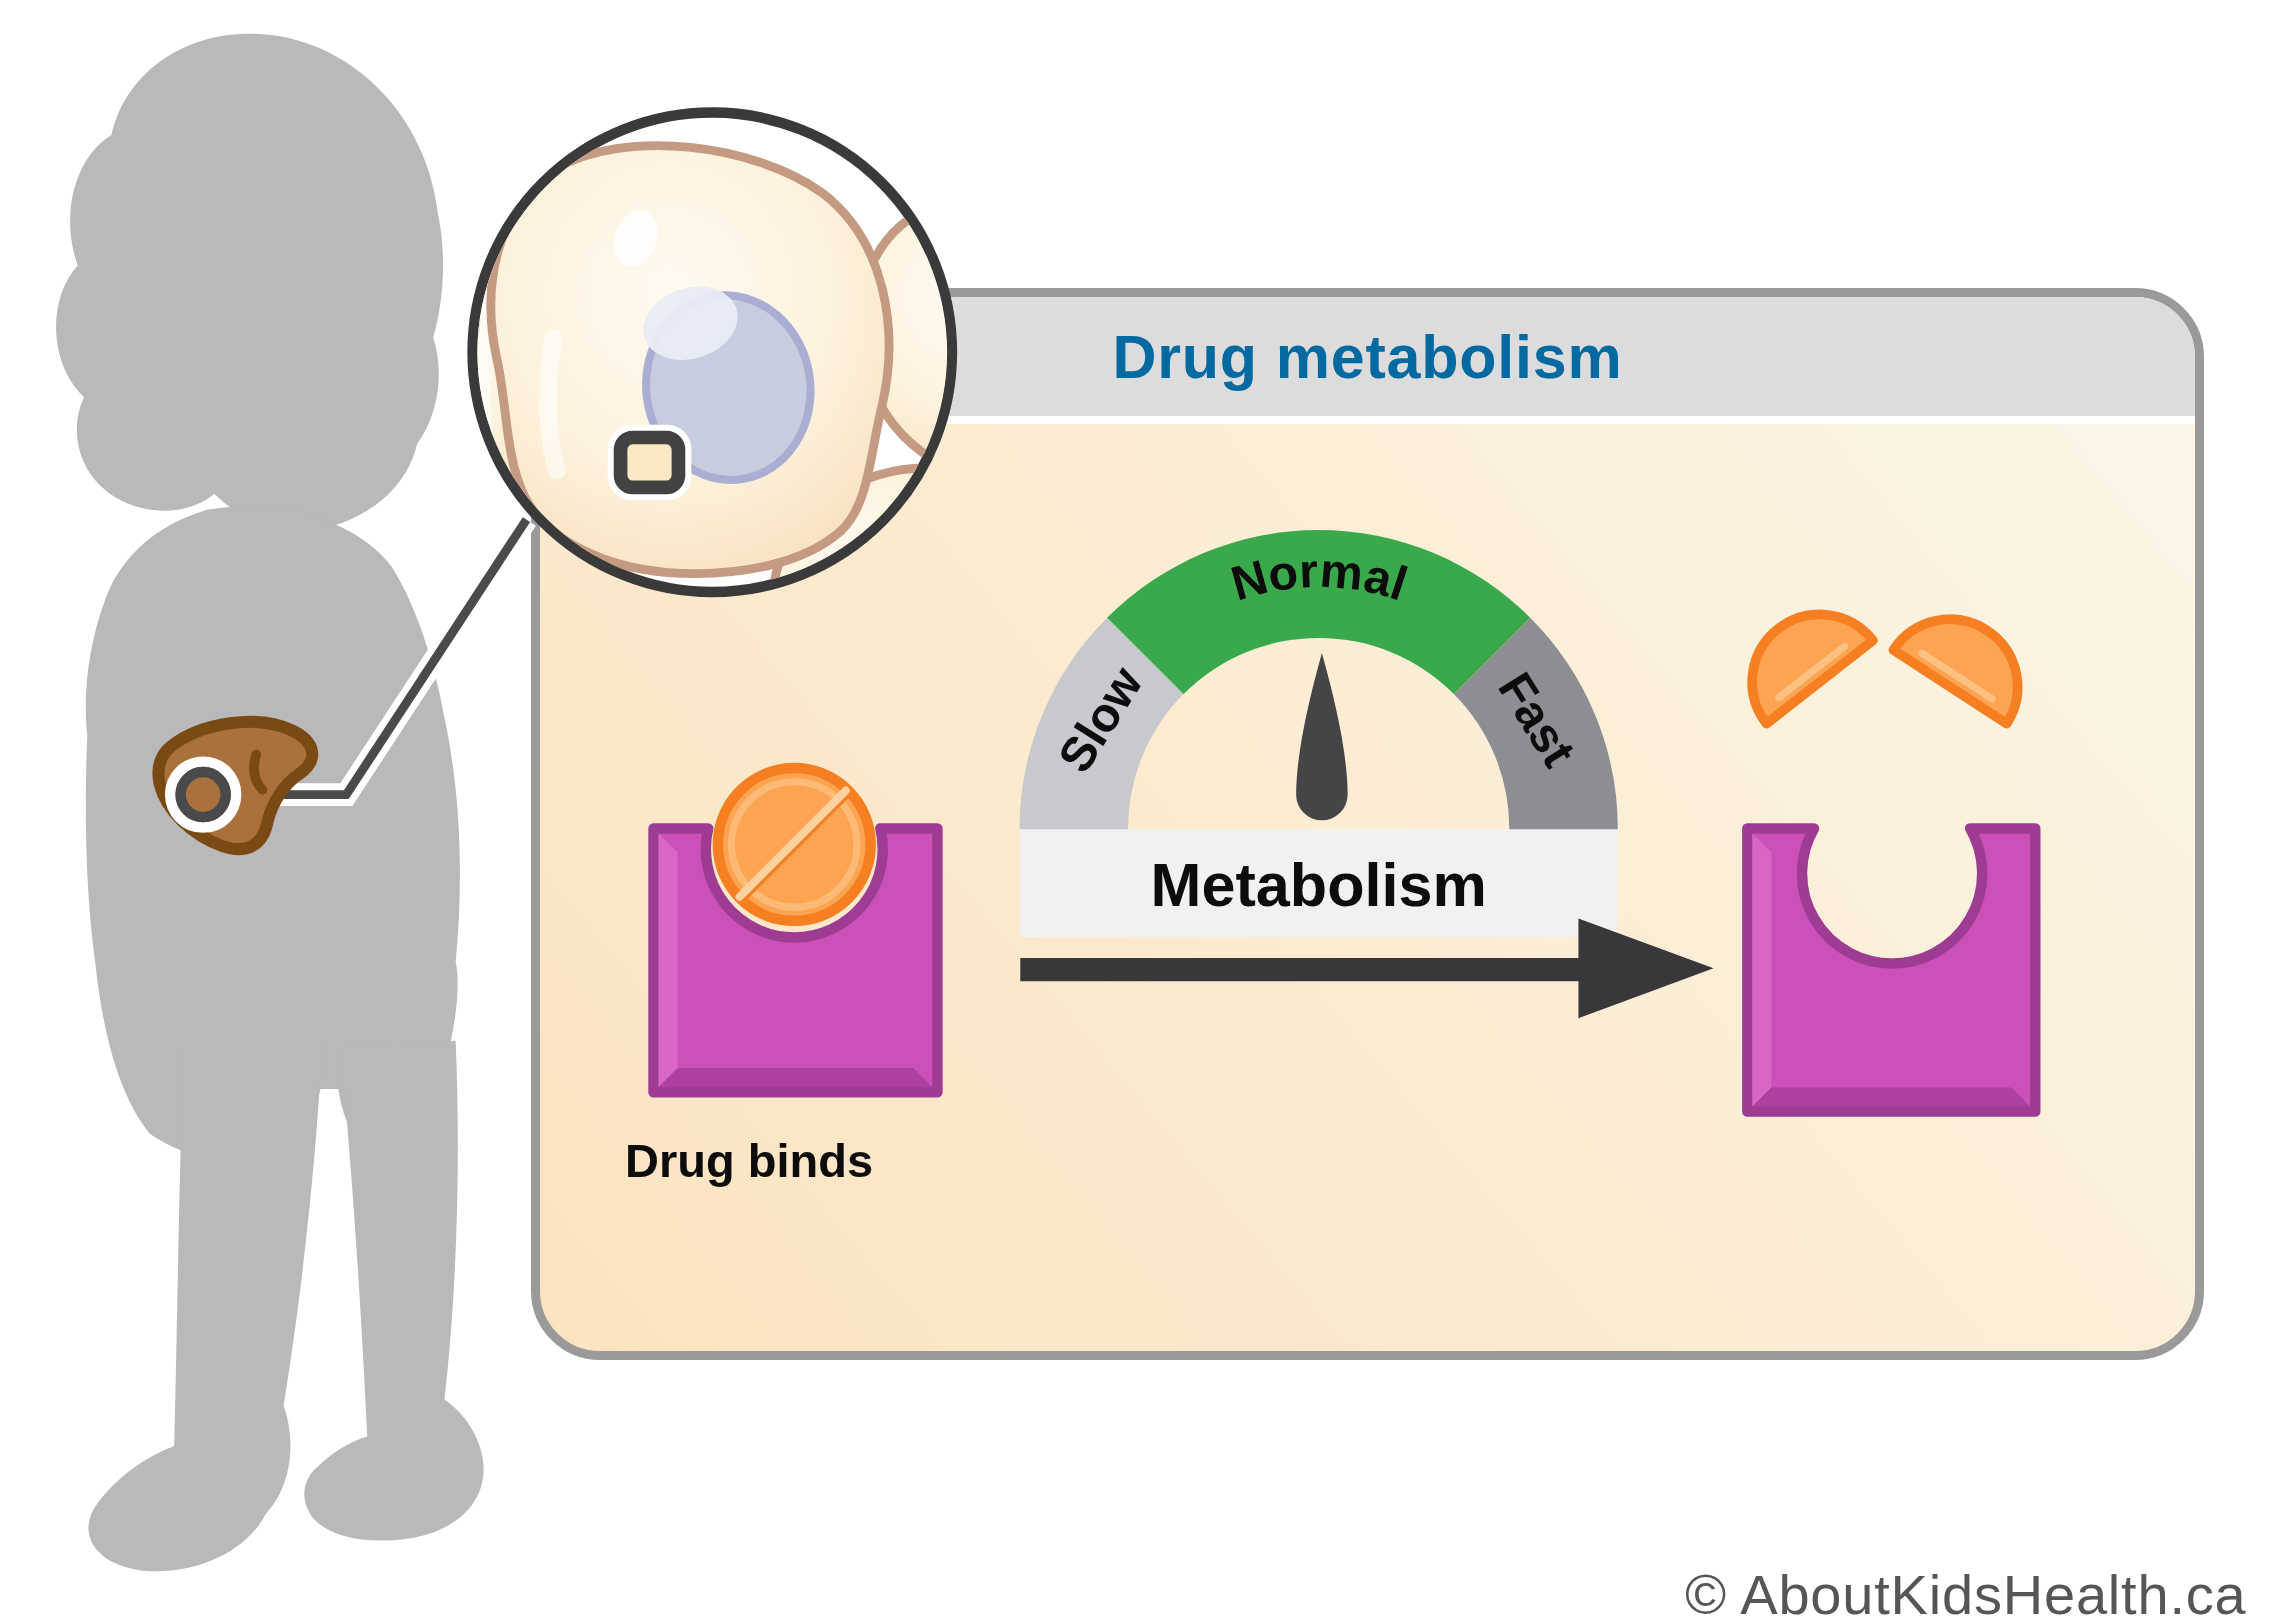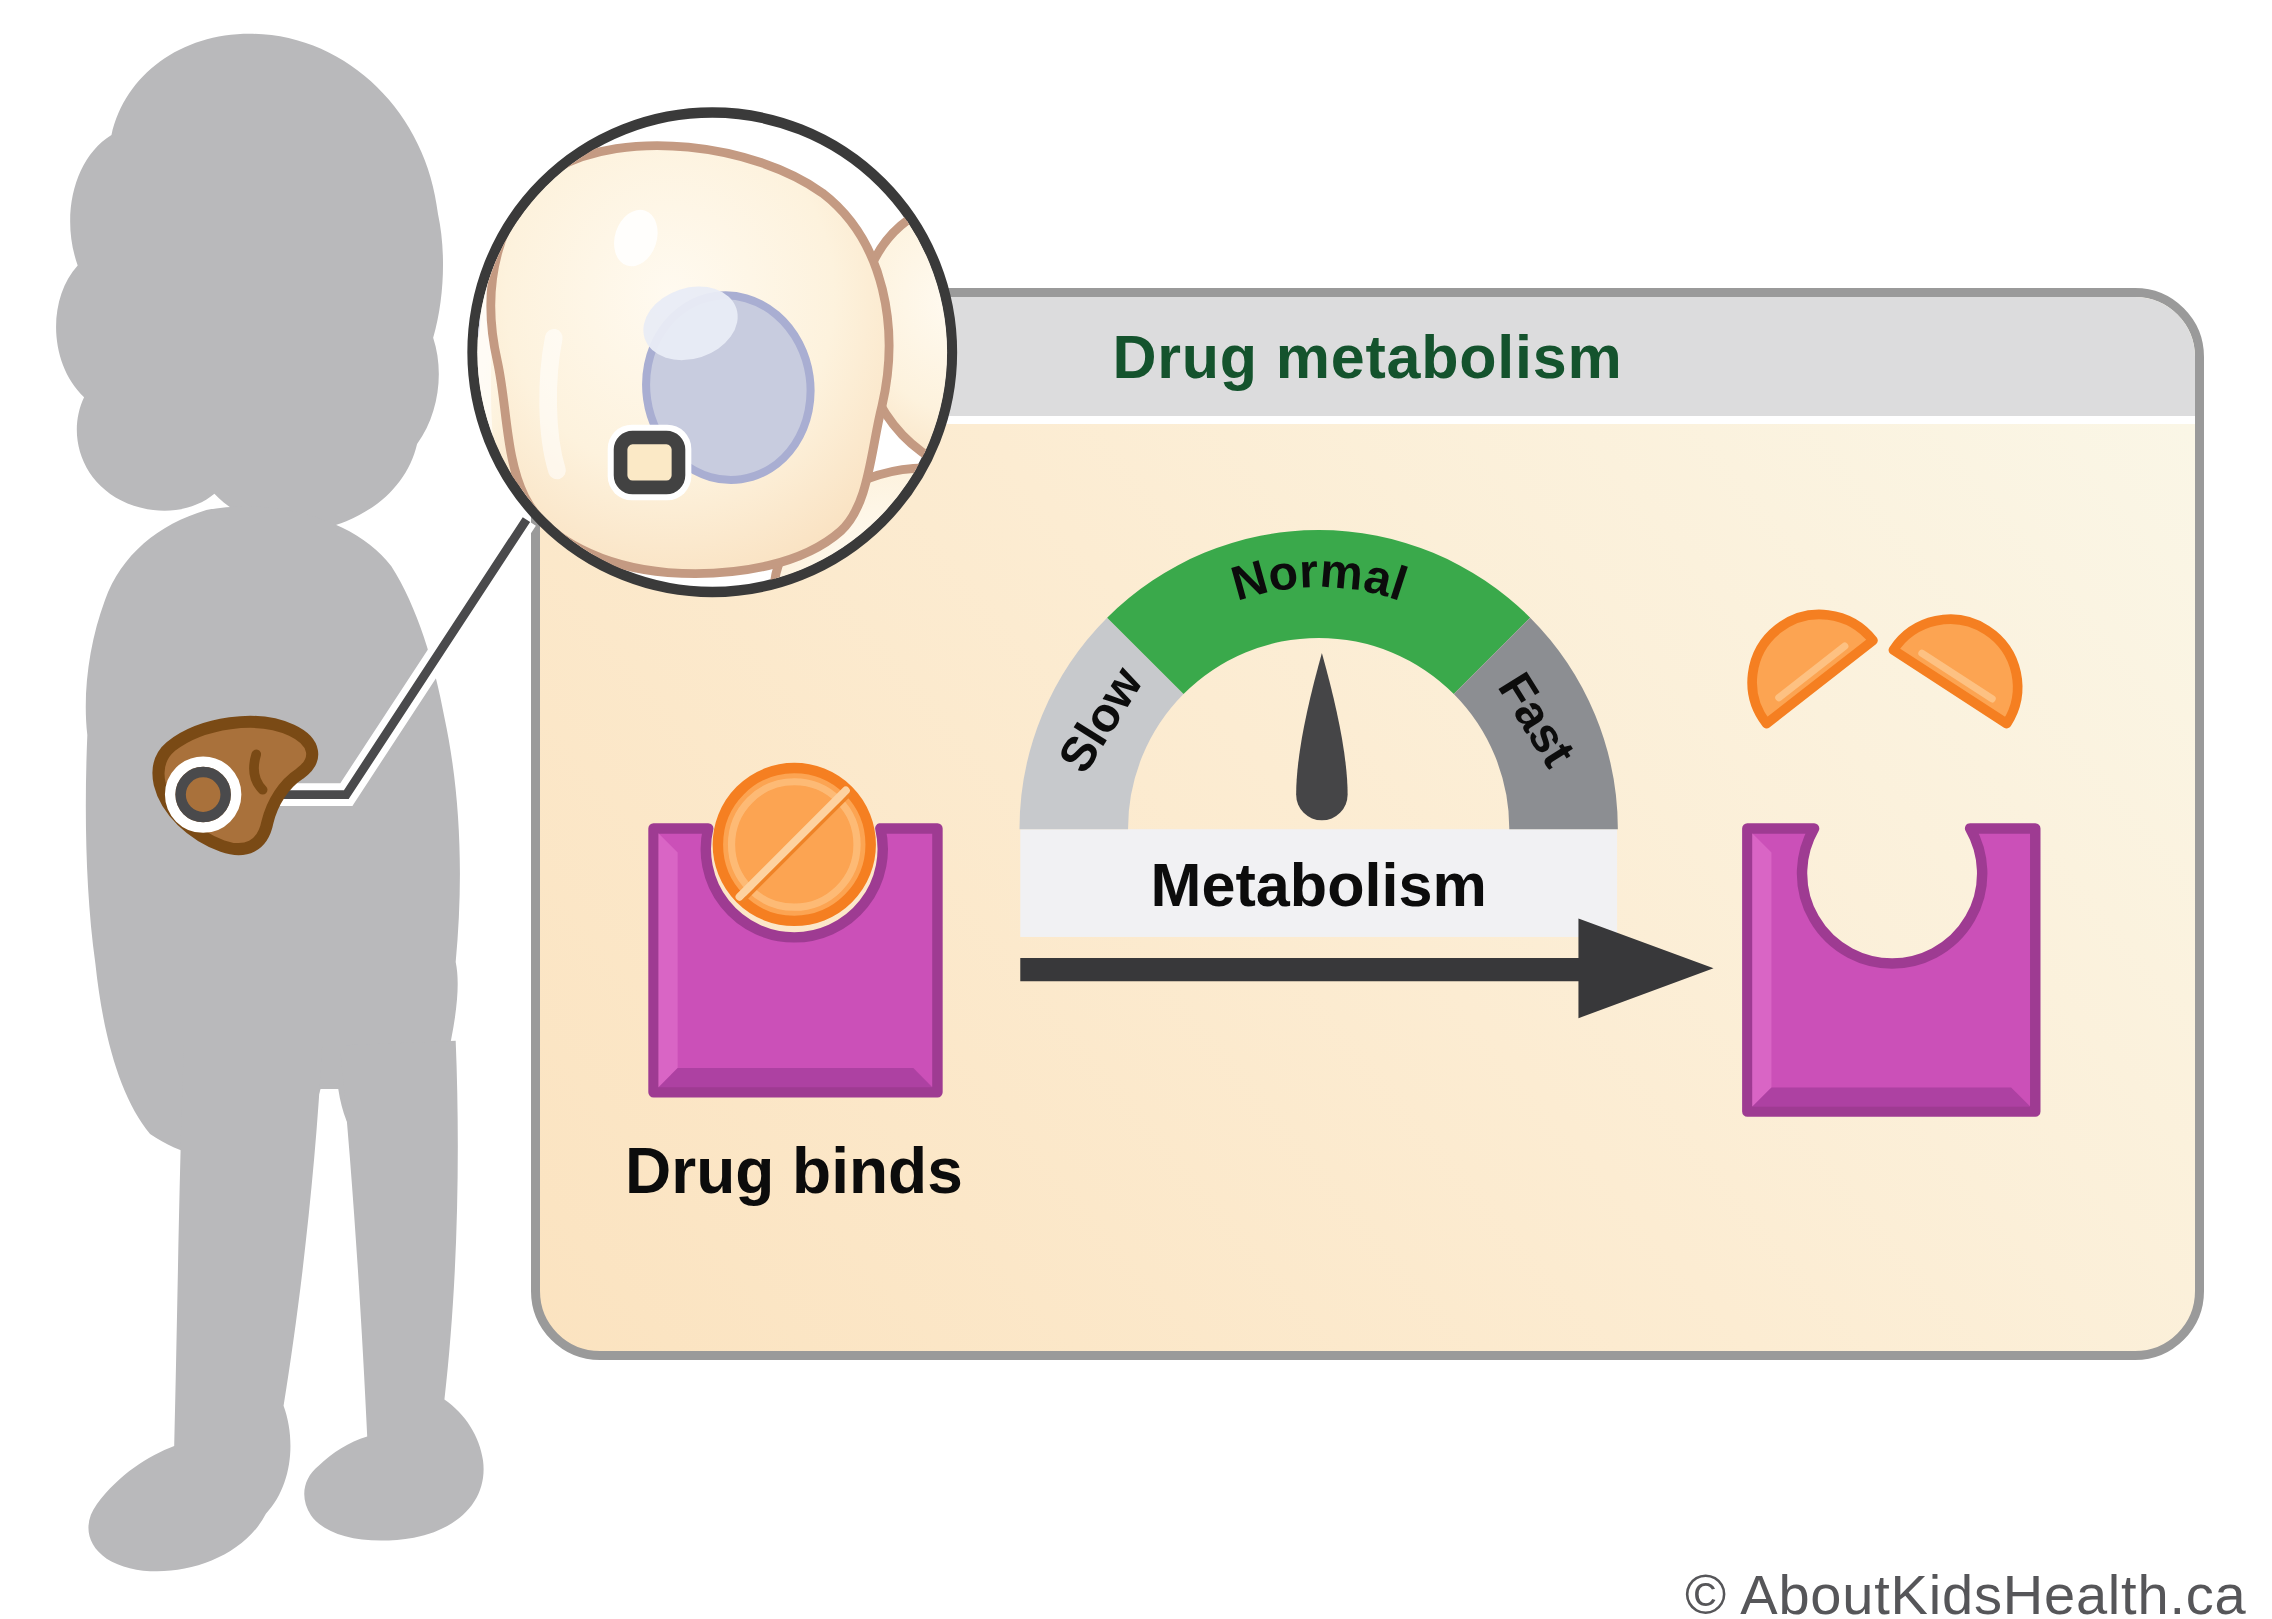--- a/index.html
+++ b/index.html
@@ -11,24 +11,24 @@
     position:absolute;left:531px;top:288px;width:1673px;height:1072px;
     box-sizing:border-box;border:9.7px solid #9a9a9a;border-radius:69px;
     background:linear-gradient(50deg,#fbe3c0 0%,#fcecd2 48%,#faf7e8 100%);
     overflow:hidden;
   }
   .panel-header{
     height:119px;background:#dcdcdd;border-bottom:8px solid #ffffff;
     display:flex;align-items:center;justify-content:center;
   }
   .panel-title{
-    font-size:61px;font-weight:700;color:#14532d;letter-spacing:0.8px;
+    font-size:61px;font-weight:700;color:#0369a1;letter-spacing:0.8px;
   }
   .caption{
-    position:absolute;font-size:64px;font-weight:700;color:#0c0c0c;line-height:1.27;
+    position:absolute;font-size:47px;font-weight:700;color:#0c0c0c;line-height:1.27;
     white-space:nowrap;
   }
   .caption span{display:block;}
   .caption-left{left:625px;top:1131px;}
   .caption-right{left:1644px;top:1131px;}
   .copyright{
     position:absolute;right:26.5px;top:1562px;font-size:56px;color:#565659;letter-spacing:0.8px;
   }
   svg.stage{position:absolute;left:0;top:0;}
   .gauge-label{font-family:"Liberation Sans","DejaVu Sans",sans-serif;font-size:60px;font-weight:700;fill:#0c0c0c;}

